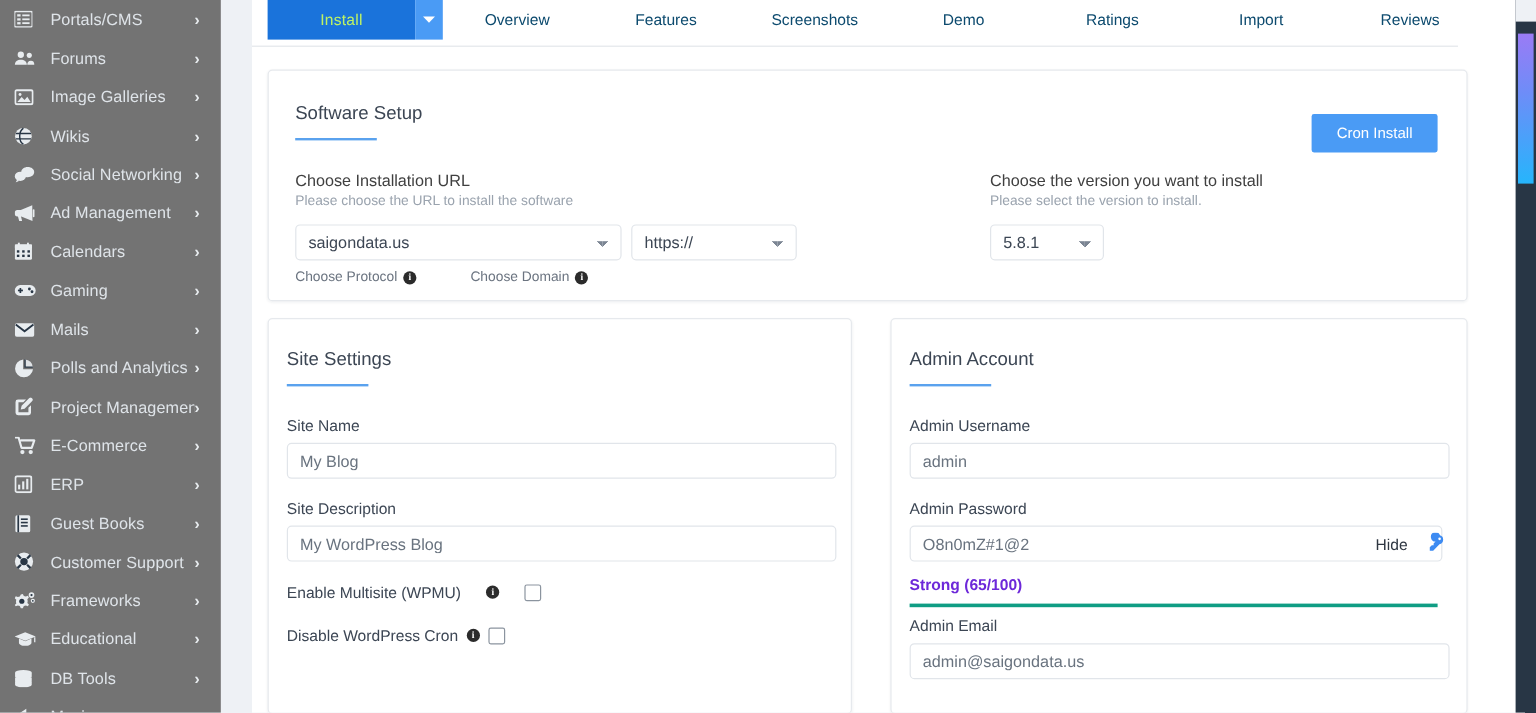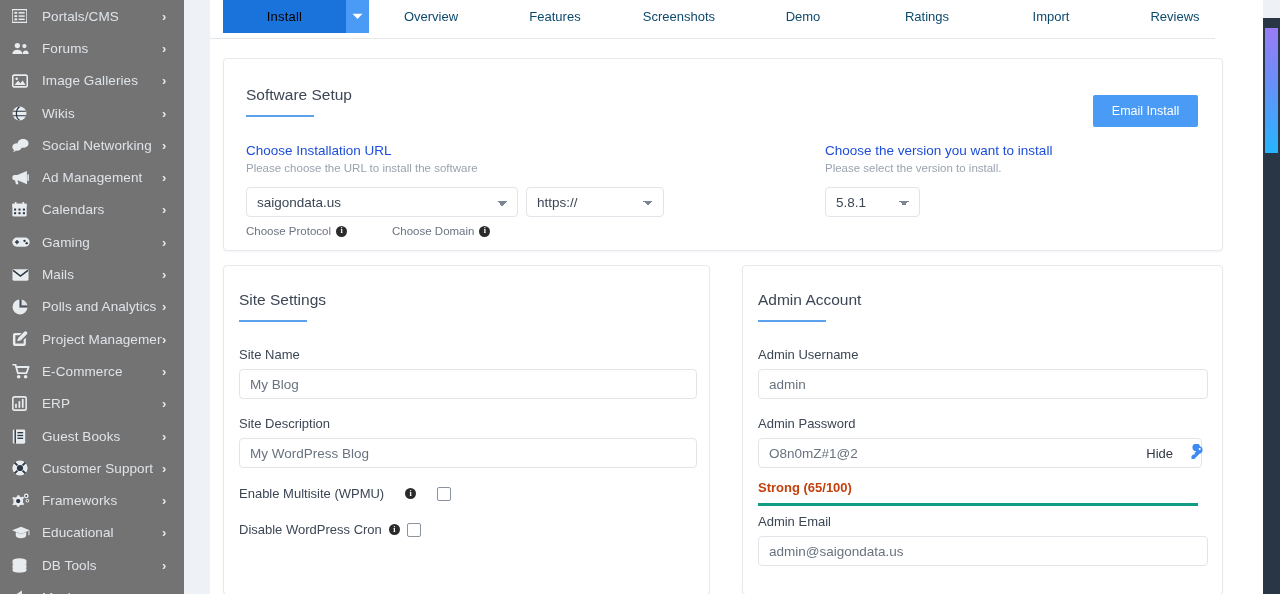--- a/index.html
+++ b/index.html
@@ -47,21 +47,21 @@
 
   
   .tabbar {
     display: flex; align-items: flex-start;
     height: 39px; padding-left: 13px;
     border-bottom: 1px solid #e3e6ea;
     width: 1005px;
   }
   .install-grp { display: flex; height: 33px; }
   .install-btn {
-    background: #1a73db; color: #000000; font-size: 13px;
+    background: #1a73db; color: #bef264; font-size: 13px;
     width: 123px; display: flex; align-items: center; justify-content: center;
     cursor: pointer; letter-spacing: .2px;
   }
   .install-caret {
     background: #4a9bf5; width: 23px; display: flex;
     align-items: center; justify-content: center; cursor: pointer;
   }
   .install-caret svg { display:block; }
   .tab {
     font-size: 13px; color: #0c4a6e; height: 33px;
@@ -70,21 +70,21 @@
   }
 
   
   .card {
     background: #fff; border: 1px solid #e6e9ed; border-radius: 4px;
     box-shadow: 0 1px 2px rgba(20,30,50,.05);
   }
   .sec-title { font-size: 15.5px; color: #3c4654; font-weight: 400; }
   .sec-rule { width: 68px; height: 2px; background: #5aa2ee; margin-top: 11px; }
 
-  .lbl-strong { font-size: 13.5px; color: #1d4ed8; }
+  .lbl-strong { font-size: 13.5px; color: #404040; }
   .lbl-sub { font-size: 11.5px; color: #9aa3ae; margin-top: 4px; }
   .lbl-field { font-size: 13px; color: #3c4654; }
 
   select.ui, input.ui {
     font-family: "Liberation Sans", sans-serif;
     border: 1px solid #e1e5ea; border-radius: 4px;
     background: #fff; color: #69737f; font-size: 13.5px;
     padding: 0 10px; height: 30px; outline: none;
     appearance: none; -webkit-appearance: none;
   }
@@ -119,21 +119,21 @@
   }
 
   .pw-wrap { position: relative; }
   .pw-hide {
     position: absolute; right: 10px; top: 0; height: 30px;
     display: flex; align-items: center; font-size: 13px;
     color: #2f3742; cursor: pointer;
   }
   .key-ico { position: absolute; right: -23px; top: 6px; cursor: pointer; }
 
-  .meter-lbl { font-size: 13px; color: #c2410c; font-weight: 700; }
+  .meter-lbl { font-size: 13px; color: #6d28d9; font-weight: 700; }
   .meter-bar { height: 3px; background: #109d84; width: 100%; }
 
   
   .rt-track {
     position: absolute; right: 0; top: 0; width: 17px; height: 594px;
     background: #283645;
   }
   .rt-thumb {
     position: absolute; left: 2px; top: 28px; width: 13px; height: 125px;
     background: linear-gradient(180deg,#9a7bf5 0%, #6d8df8 40%, #26b5fc 100%);
@@ -399,21 +399,21 @@
             <div class="tab" style="width: 124px;">Reviews</div>
           </div>
       </div>
 
       <div class="card" style="position:absolute; left:13px; top:58px; width:1000px; height:193px;">
         <div style="position:absolute; left:22px; top:27px;">
           <div class="sec-title">Software Setup</div>
           <div class="sec-rule"></div>
         </div>
 
-        <button class="qi-btn" style="position:absolute; right:24px; top:36px;">Email Install</button>
+        <button class="qi-btn" style="position:absolute; right:24px; top:36px;">Cron Install</button>
 
         <div style="position:absolute; left:22px; top:84px; width:440px;">
           <div class="lbl-strong">Choose Installation URL</div>
           <div class="lbl-sub">Please choose the URL to install the software</div>
           <div style="display:flex; gap:8px; margin-top:13px;">
             <select class="ui" id="sel-domain" style="width:272px;"><option value="saigondata.us">saigondata.us</option></select>
             <select class="ui" id="sel-protocol" style="width:138px;"><option value="https://">https://</option><option value="https://www.">https://www.</option><option value="http://">http://</option><option value="http://www.">http://www.</option></select>
           </div>
           <div style="display:flex; gap:8px; margin-top:8px;">
             <div class="hint" style="width:138px;">

